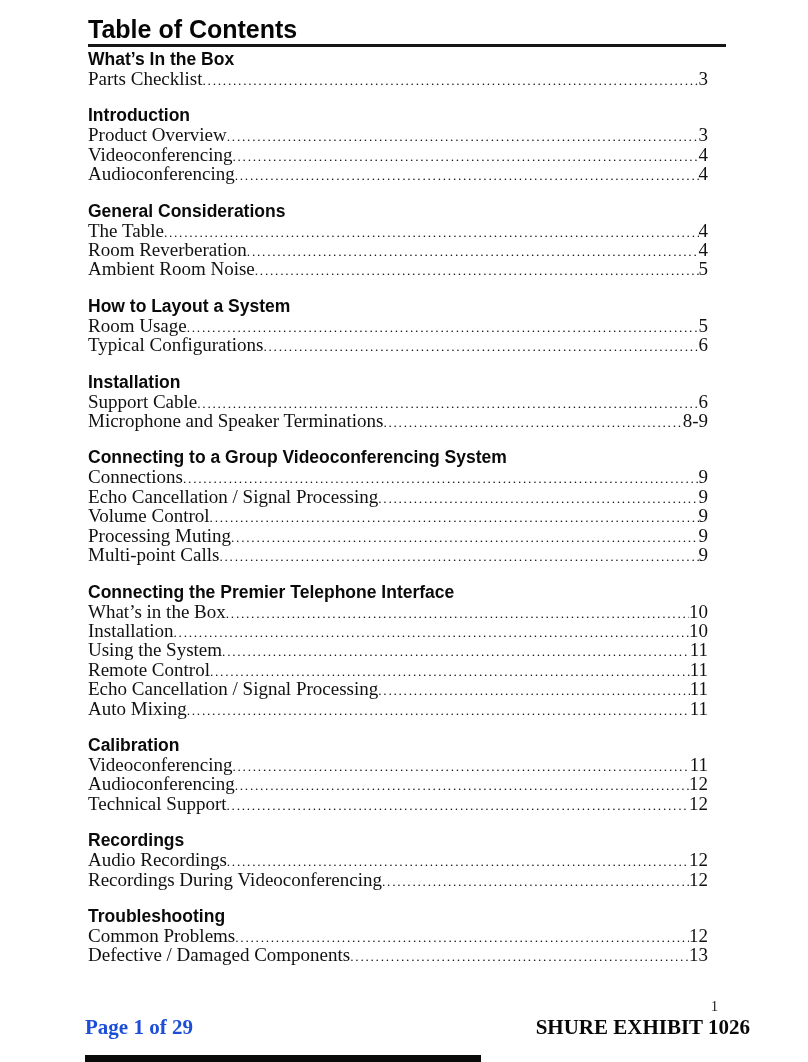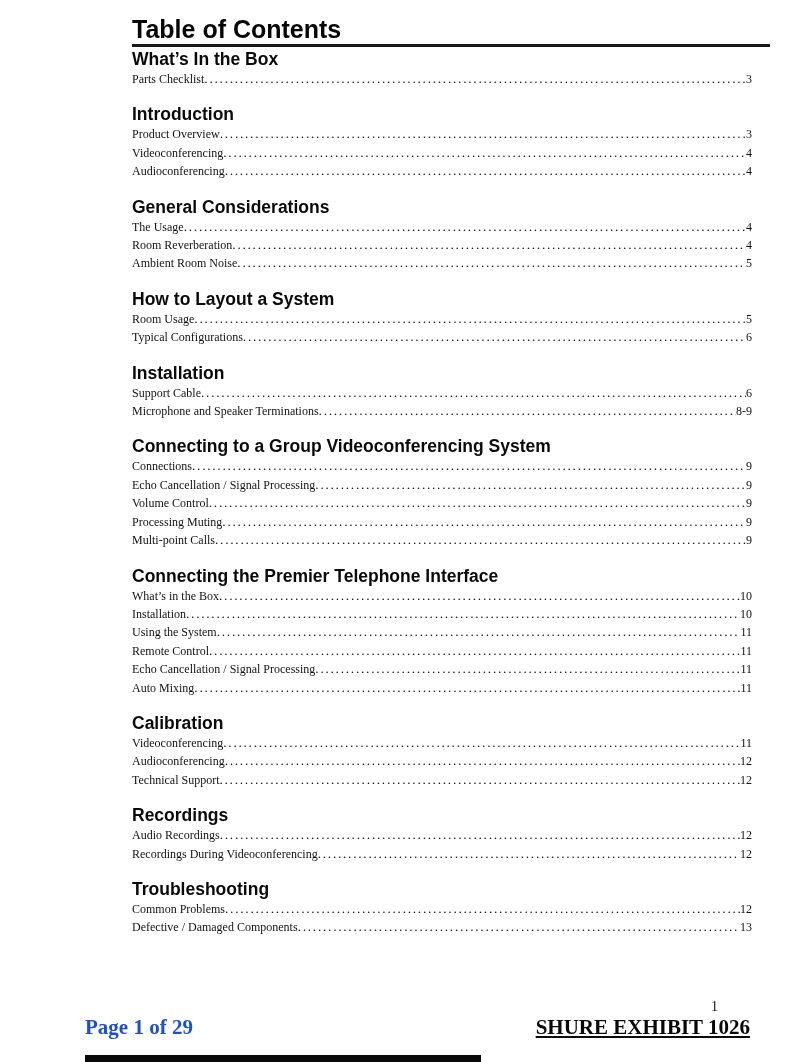--- a/index.html
+++ b/index.html
@@ -13,21 +13,20 @@
     position: relative;
     overflow: hidden;
     font-family: "Liberation Serif", serif;
     color: #0b0b0b;
   }
   .content {
     position: absolute;
     left: 88px;
     top: 14px;
     width: 638px;
-    margin-left: 44px;
   }
   .doc-title {
     font-family: "Liberation Sans", sans-serif;
     font-weight: 700;
     font-size: 25px;
     line-height: 30px;
     margin: 0;
     color: #060606;
   }
   .title-rule {
@@ -44,22 +43,22 @@
   .section-heading {
     font-family: "Liberation Sans", sans-serif;
     font-weight: 700;
     font-size: 17.5px;
     line-height: 20px;
     margin: 0 0 1px 0;
     color: #0a0a0a;
   }
   .toc-entry {
     display: flex;
-    align-items: flex-end;
-    font-size: 12px;
+    align-items: flex-start;
+    font-size: 19px;
     line-height: 17.4px;
     padding-right: 18px;
     color: #111111;
   }
   .entry-label {
     white-space: nowrap;
     flex: 0 0 auto;
   }
   .dot-leader {
     flex: 1 1 auto;
@@ -93,21 +92,20 @@
     color: #1d4ed8;
   }
   .footer-right {
     position: absolute;
     right: 58px;
     top: 1015px;
     font-family: "Liberation Serif", serif;
     font-weight: 700;
     font-size: 21px;
     color: #080808;
-    text-decoration: underline;
   }
   .scan-artifact-bar {
     position: absolute;
     left: 85px;
     top: 1055px;
     width: 396px;
     height: 7px;
     background: #0a0a0a;
   }
 </style>
@@ -140,21 +138,21 @@
         </div>
         <div class="toc-entry">
           <span class="entry-label">Audioconferencing</span>
           <span class="dot-leader"></span>
           <span class="entry-page">4</span>
         </div>
       </section>
       <section class="toc-section">
         <h2 class="section-heading">General Considerations</h2>
         <div class="toc-entry">
-          <span class="entry-label">The Usage</span>
+          <span class="entry-label">The Table</span>
           <span class="dot-leader"></span>
           <span class="entry-page">4</span>
         </div>
         <div class="toc-entry">
           <span class="entry-label">Room Reverberation</span>
           <span class="dot-leader"></span>
           <span class="entry-page">4</span>
         </div>
         <div class="toc-entry">
           <span class="entry-label">Ambient Room Noise</span>

